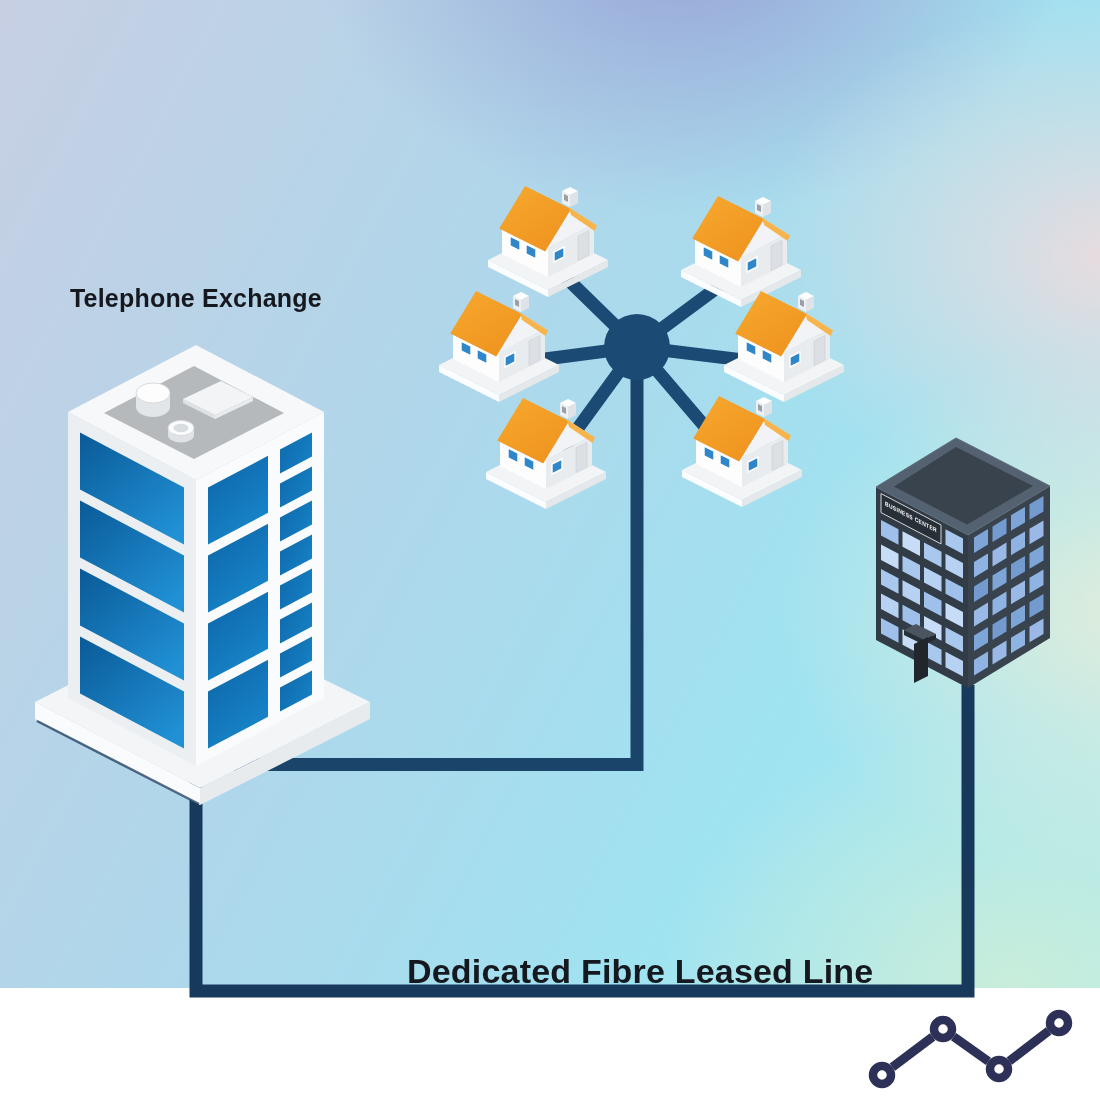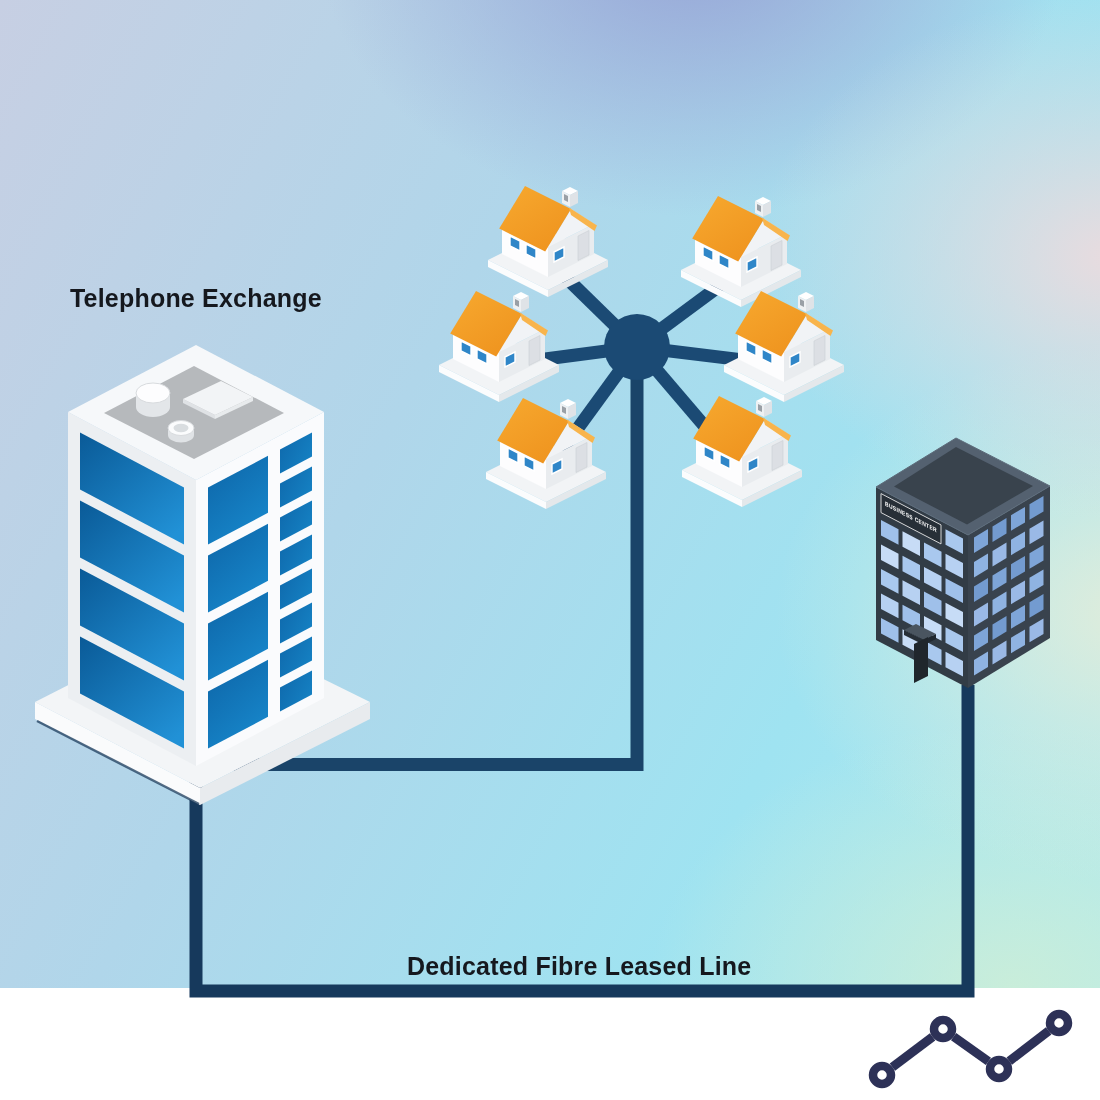--- a/index.html
+++ b/index.html
@@ -12,21 +12,21 @@
       radial-gradient(50% 42% at 103% 62%, rgba(238,238,214,0.80) 0%, rgba(238,238,214,0) 65%),
       radial-gradient(55% 45% at 92% 100%, rgba(206,238,214,0.85) 0%, rgba(206,238,214,0) 60%),
       linear-gradient(118deg, #c7cfe3 0%, #b0d6ea 38%, #9fe3f1 72%, #aeeaf0 100%);
   }
   svg.scene{position:absolute;left:0;top:0;}
   .diagram-label{
     position:absolute;line-height:1;font-weight:700;color:#15181e;
     letter-spacing:0.2px;white-space:nowrap;
   }
   .label-exchange{left:70px;top:286px;font-size:25px;}
-  .label-leased{left:407px;top:954px;font-size:25px;}
+  .label-leased{left:407px;top:954px;font-size:34px;}
 </style>
 </head>
 <body>
 
 <div class="stage">
 
 <svg id="scene" class="scene" width="1100" height="1100" viewBox="0 0 1100 1100">
   <defs>
     <linearGradient id="gradPanelL" x1="0" y1="0" x2="0.8" y2="1">
       <stop offset="0" stop-color="#0a5a97"></stop>

